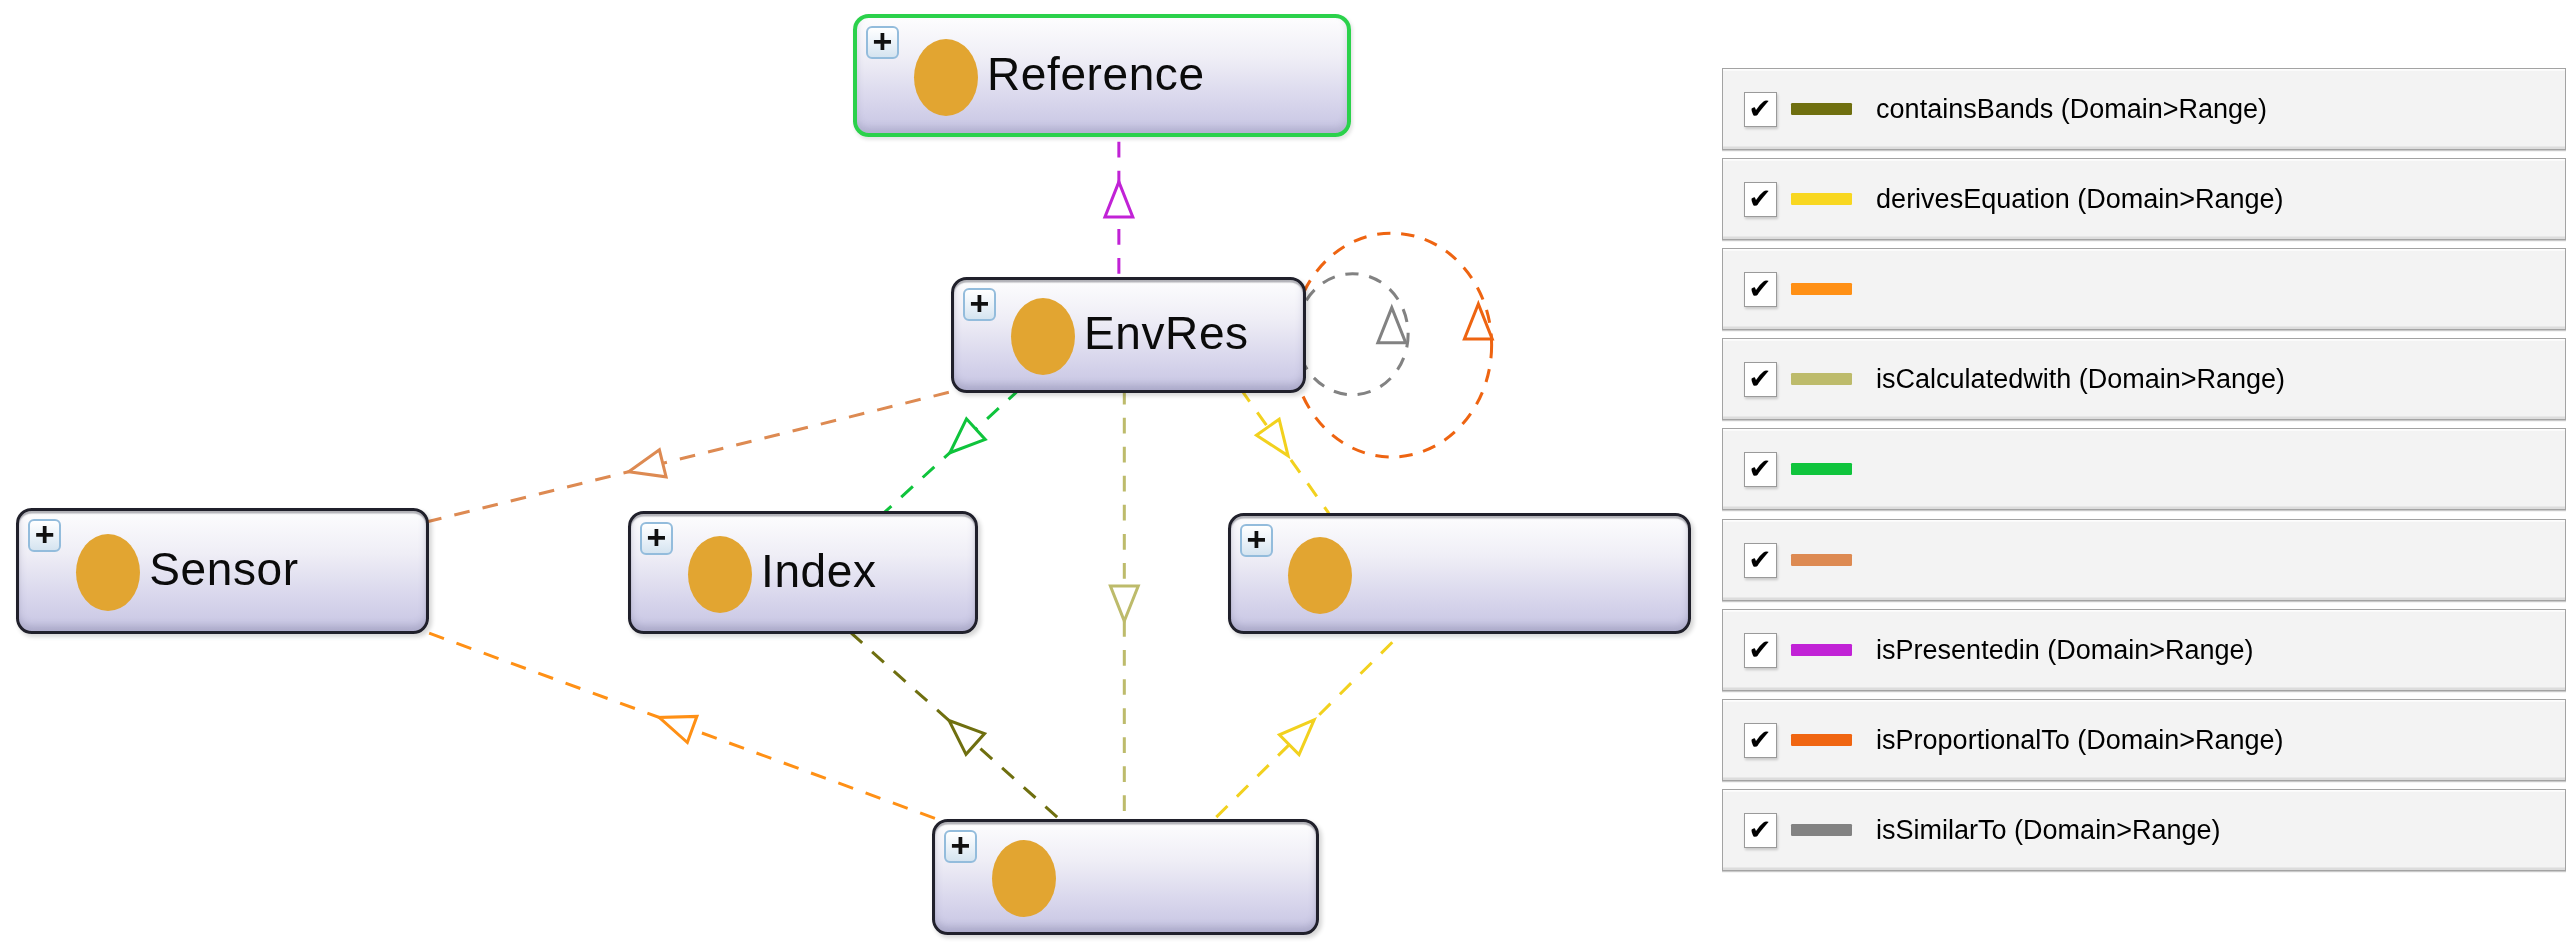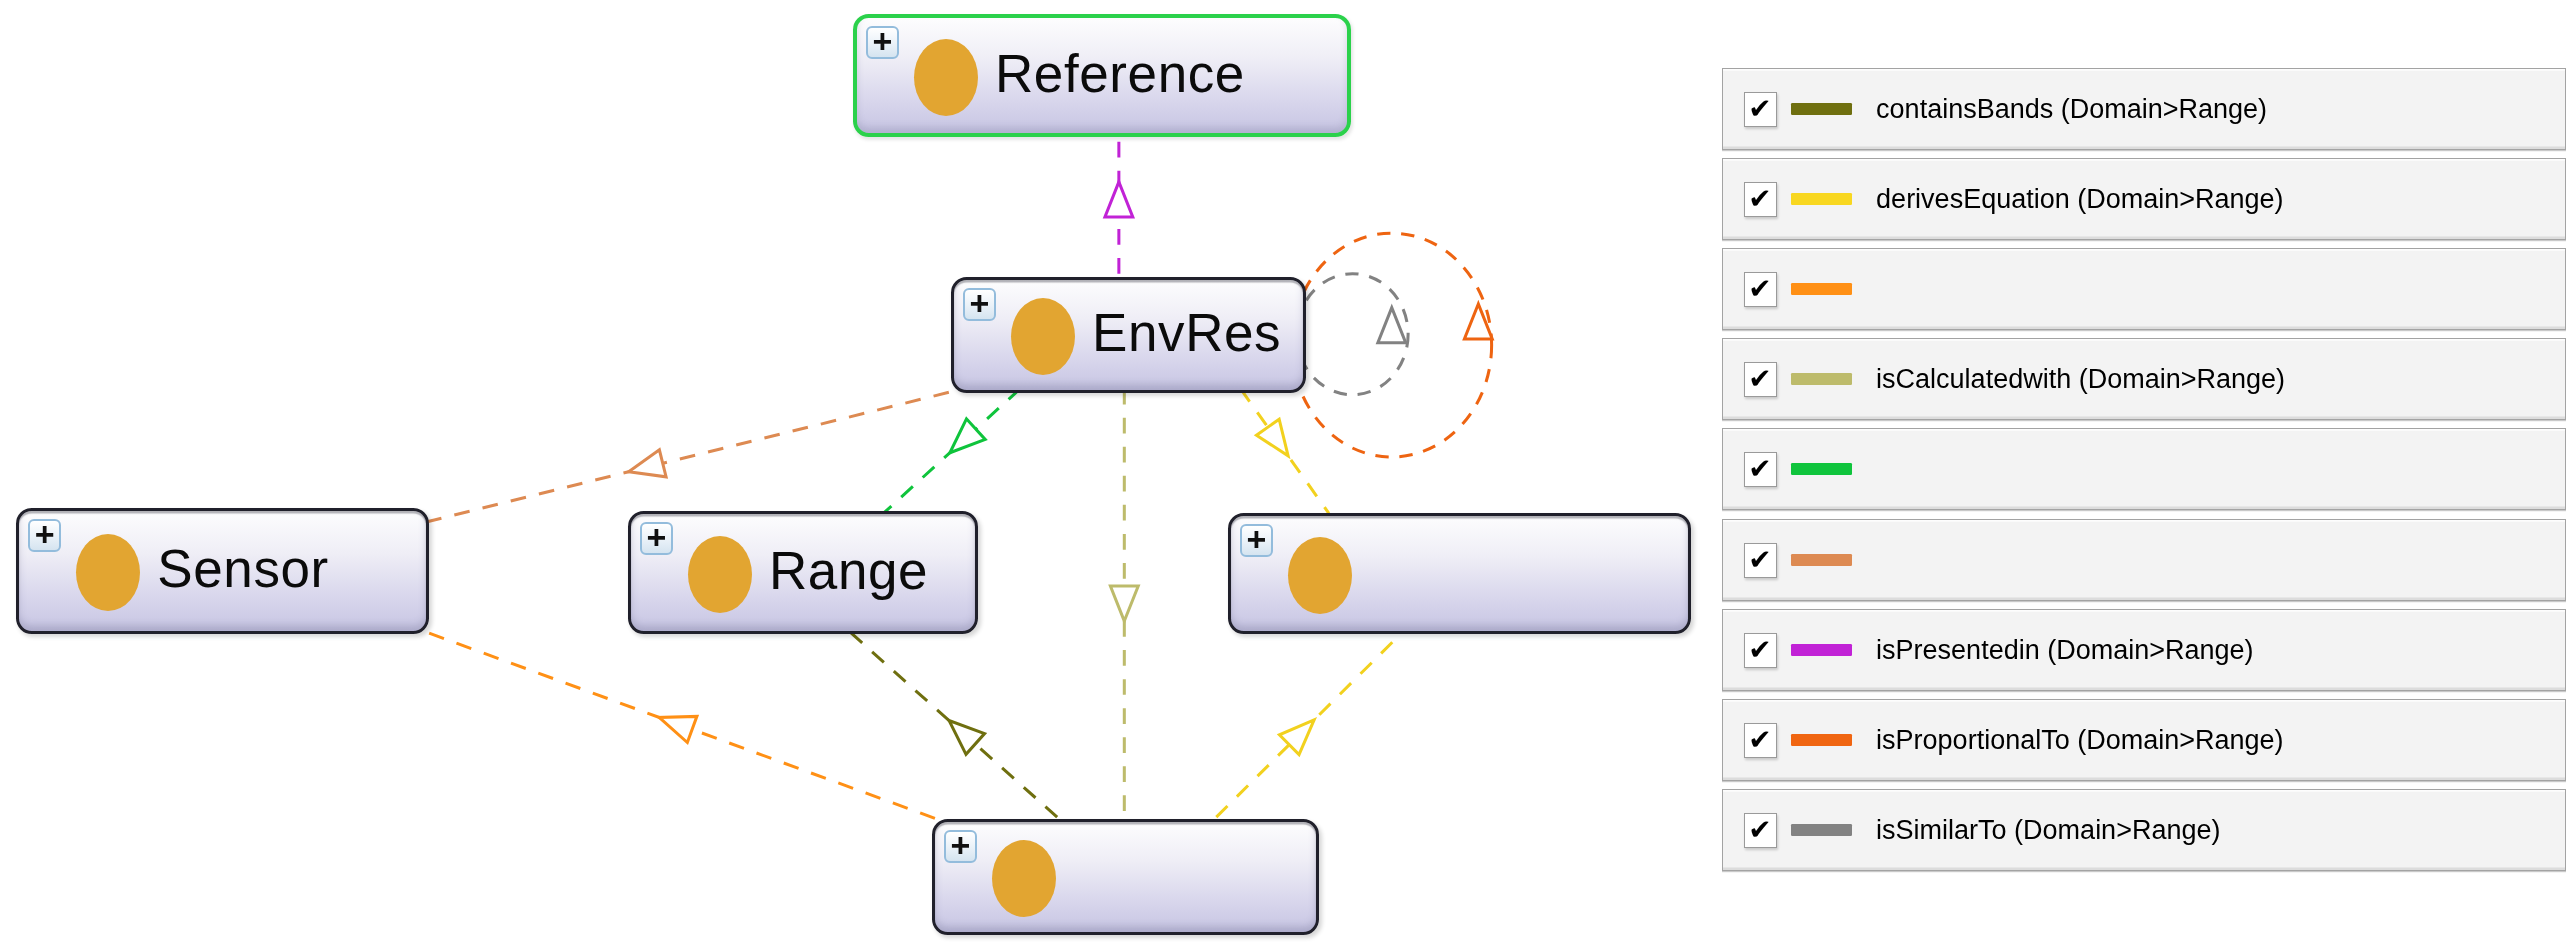--- a/index.html
+++ b/index.html
@@ -13,22 +13,22 @@
         box-shadow:inset 0 -5.4px 7.3px rgba(100,100,135,.28), inset 0 2.4px 1.2px rgba(40,40,55,.35), 2.4px 3px 4.2px rgba(0,0,0,.16);}
   .node.selected{border-color:#2bd14b;border-width:4.2px;
         box-shadow:inset 0 -5.4px 7.3px rgba(100,100,135,.22), 1.8px 2.4px 3.6px rgba(0,0,0,.10);}
   .plus-btn{position:absolute;top:7.9px;left:9px;width:33px;height:33px;
         border:2.4px solid #93bcdc;border-radius:6px;
         background:linear-gradient(180deg,#ffffff 0%,#e9f1f8 55%,#d5e4f0 100%);
         display:flex;align-items:center;justify-content:center;box-sizing:border-box;}
   .plus-glyph{font-size:34px;font-weight:bold;color:#101010;line-height:1;margin-top:-3px;}
   .class-icon{position:absolute;left:57px;top:50%;transform:translateY(-48%);
         width:64px;height:77px;border-radius:50%;background:#e2a531;}
-  .node-label{position:absolute;left:138px;top:50%;transform:translateY(-54%);
-        font-size:53px;color:#0b0b0b;white-space:nowrap;letter-spacing:0.6px;}
+  .node-label{position:absolute;left:130px;top:50%;transform:translateY(-54%);
+        font-size:46px;color:#0b0b0b;white-space:nowrap;letter-spacing:0.6px;}
 
   
   .legend-row{position:absolute;background:#f3f3f3;border:1.2px solid #a3a3a3;box-sizing:border-box;
         box-shadow:inset 0 1.8px 0 #fdfdfd, inset 0 -2.4px 0 #dcdcdc, 0 1.2px 0 #c9c9c9;
         display:flex;align-items:center;}
   .checkbox{width:33px;height:35px;margin-left:20.6px;background:#ffffff;border:1.8px solid #9a9a9a;
         box-shadow:1.2px 1.8px 2.4px rgba(0,0,0,.18);display:flex;align-items:center;justify-content:center;
         box-sizing:border-box;cursor:pointer;}
   .check{font-size:28px;font-weight:bold;color:#000;margin-top:-1.2px;}
   .swatch{width:61px;height:12.7px;margin-left:14.5px;border-radius:1.2px;flex:0 0 auto;}
@@ -103,21 +103,21 @@
     </div>
     <span class="class-icon"></span>
     <span class="node-label">Sensor</span>
   </div>
 
   <div class="node" style="left: 628px; top: 511px; width: 344px; height: 117px;">
     <div class="plus-btn">
       <span class="plus-glyph">+</span>
     </div>
     <span class="class-icon"></span>
-    <span class="node-label">Range</span>
+    <span class="node-label">Index</span>
   </div>
 
   <div class="node" style="left: 1228px; top: 513px; width: 457px; height: 115px;">
     <div class="plus-btn">
       <span class="plus-glyph">+</span>
     </div>
     <span class="class-icon"></span>
   </div>
 
   <div class="node" style="left: 932px; top: 819px; width: 381px; height: 110px;">

